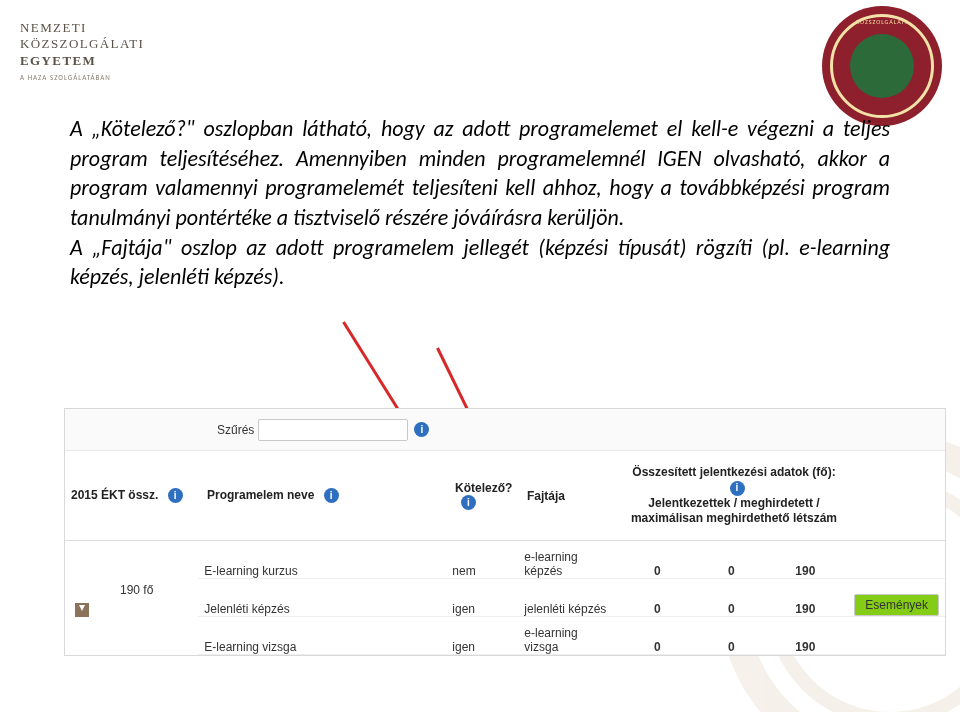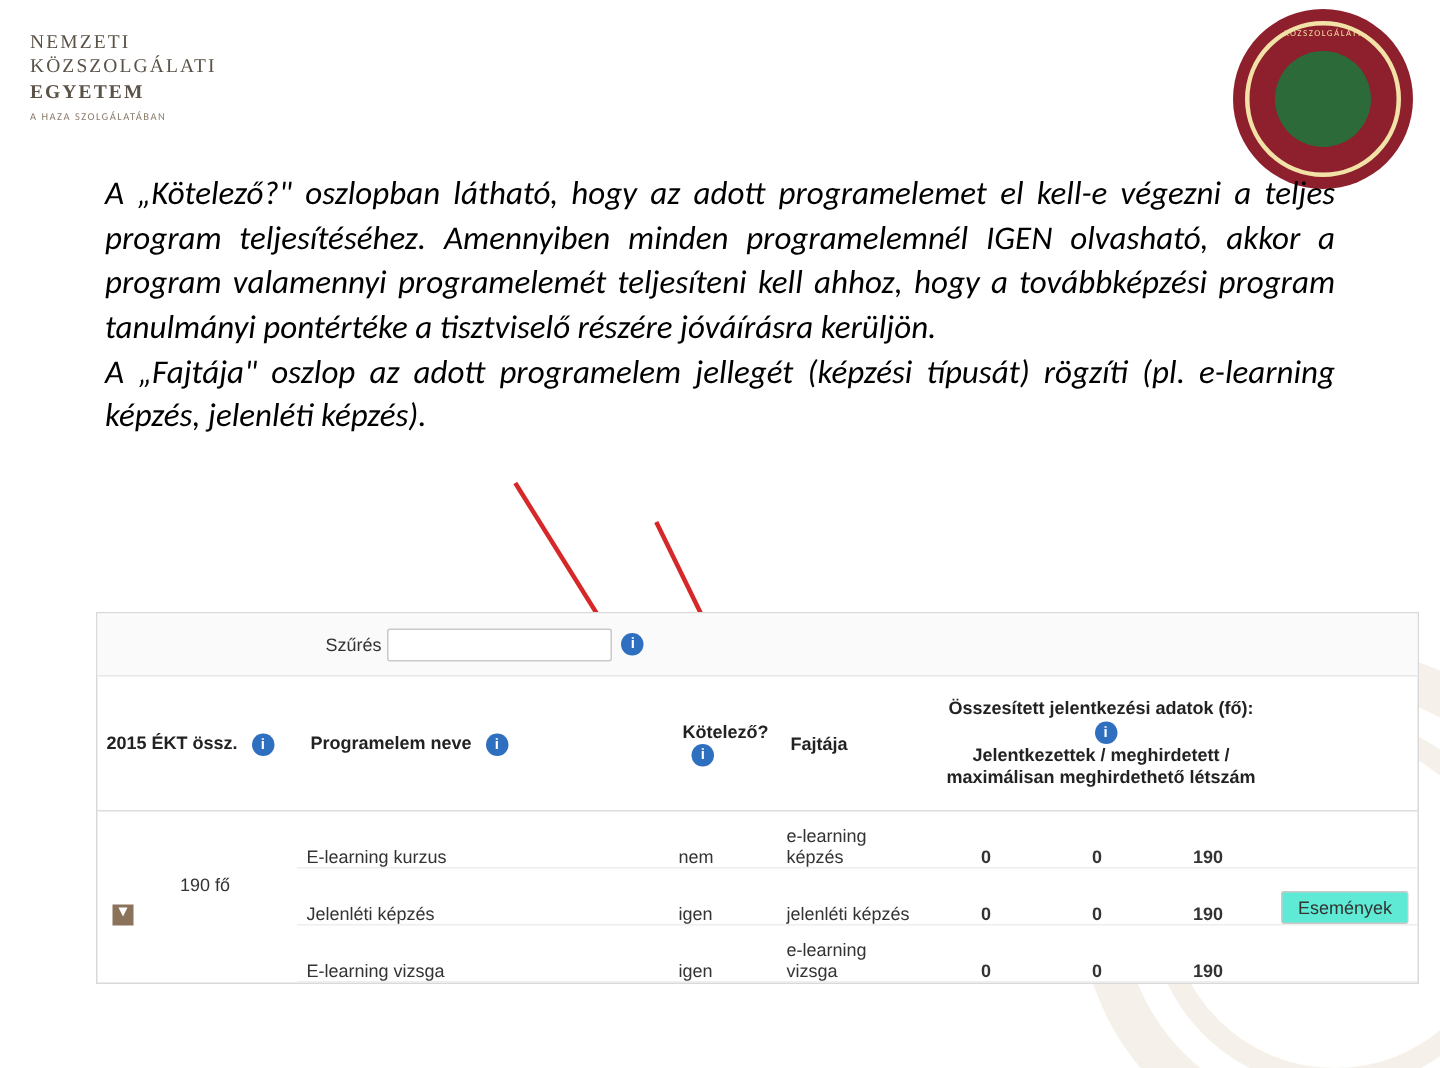--- a/index.html
+++ b/index.html
@@ -101,21 +101,21 @@
     display: inline-block; width: 14px; height: 14px; background: #8b725a;
     position: relative; margin-top: 6px;
   }
   .dl-icon::after {
     content: ""; position: absolute; left: 4px; top: 2px;
     border-left: 3px solid transparent; border-right: 3px solid transparent;
     border-top: 6px solid #fff;
   }
 
   .btn-event {
-    display: inline-block; background: #5eead4; border: 1px solid #c9c9c9;
+    display: inline-block; background: #84cc16; border: 1px solid #c9c9c9;
     border-radius: 2px; padding: 3px 10px; font-size: 12px; color: #333;
   }
 
   
   .arrow {
     position: absolute; width: 0; height: 0; transform-origin: top left;
     border-left: 3px solid #d62828;
   }
   .arrow .shaft {
     position: absolute; left: -1.5px; top: 0; width: 3px; background: #d62828;

